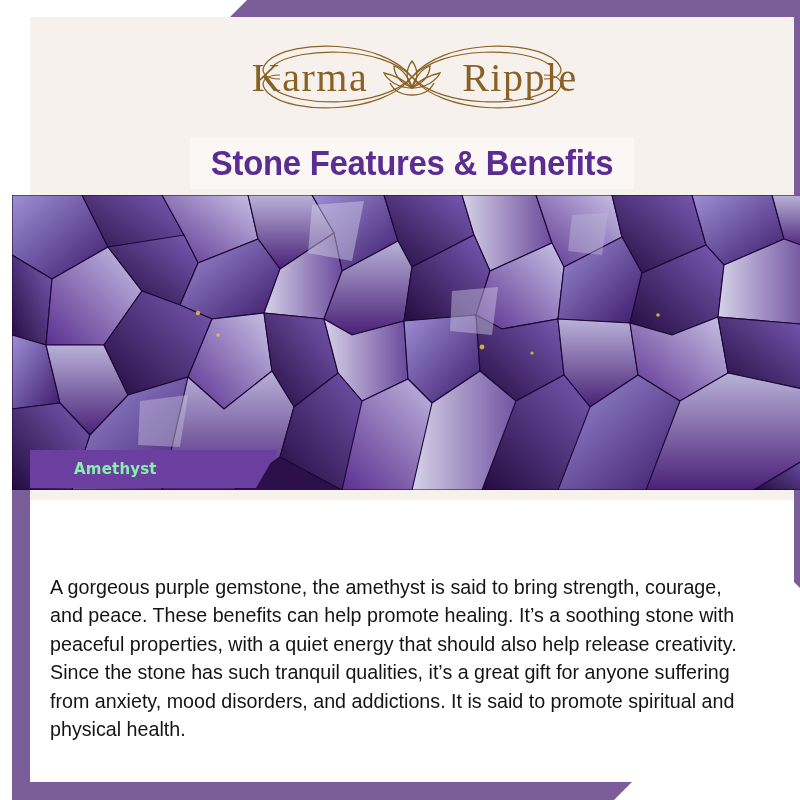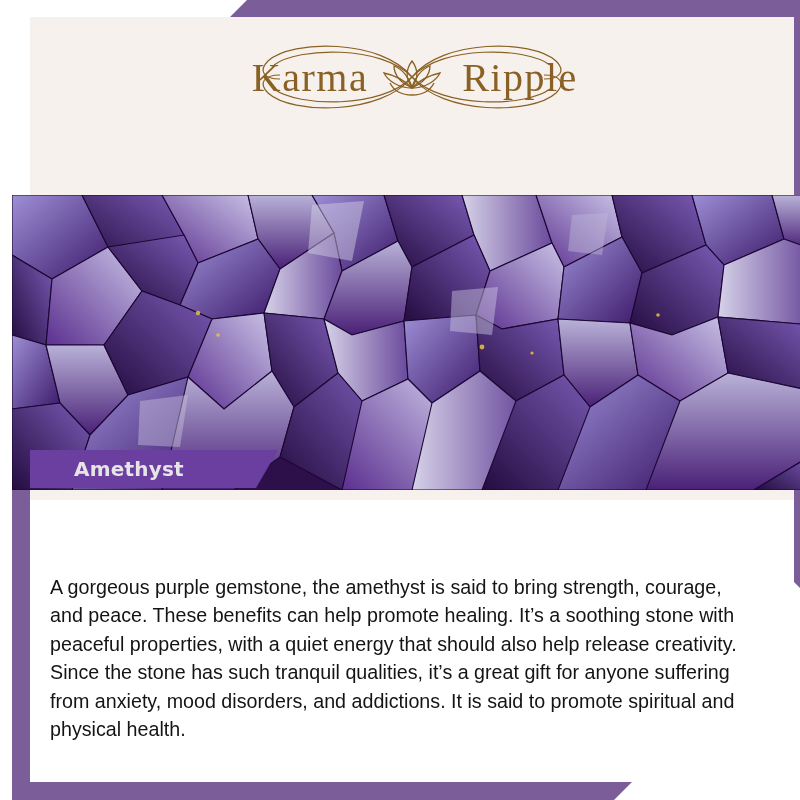--- a/index.html
+++ b/index.html
@@ -122,23 +122,23 @@
     left: 18px;
     top: 450px;
     width: 248px;
     height: 38px;
     background: #6b3fa0;
     clip-path: polygon(0 0, 100% 0, calc(100% - 22px) 100%, 0 100%);
     display: flex;
     align-items: center;
   }
   .stone-banner-label {
-    color: #e5e5e5;
+    color: #86efac;
     font-family: "DejaVu Sans", sans-serif;
-    font-size: 20px;
+    font-size: 15px;
     font-weight: bold;
     letter-spacing: 0.2px;
     margin-left: 44px;
   }
 
   
   .content {
     position: absolute;
     left: 18px;
     top: 490px;
@@ -227,20 +227,23 @@
           <path d="M210 56 C 220 54, 228 44, 228 35 C 220 38, 213 46, 210 56 Z"></path>
           <path d="M210 57 C 197 57, 186 50, 182 42 C 192 44, 203 50, 210 57 Z"></path>
           <path d="M210 57 C 223 57, 234 50, 238 42 C 228 44, 217 50, 210 57 Z"></path>
           <path d="M188 52 C 192 60, 200 64, 210 64 C 220 64, 228 60, 232 52"></path>
         </g>
         <text class="logo-word" x="108" y="60" text-anchor="middle">Karma</text>
         <text class="logo-word" x="318" y="60" text-anchor="middle">Ripple</text>
       </svg>
     </div>
 
+    <div class="title-plate">
+      <span class="title-text">Stone Features &amp; Benefits</span>
+    </div>
   </div>
 
   <div class="photo">
     <svg width="800" height="295" viewBox="0 0 800 295">
       <defs>
         <linearGradient id="gA" x1="0" y1="0" x2="1" y2="1">
           <stop offset="0" stop-color="#9d8fd6"></stop>
             <stop offset="1" stop-color="#3d1a6b"></stop>
         </linearGradient>
         <linearGradient id="gB" x1="0" y1="1" x2="1" y2="0">

